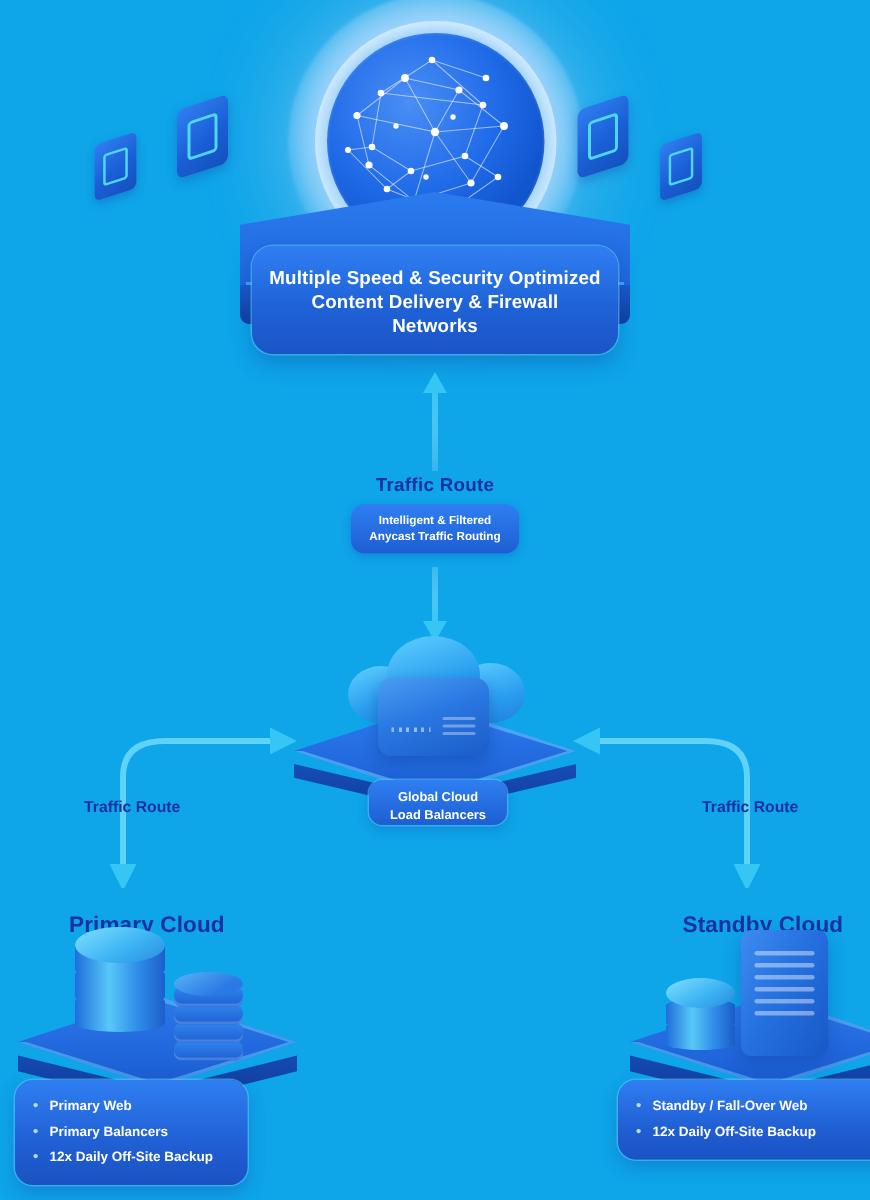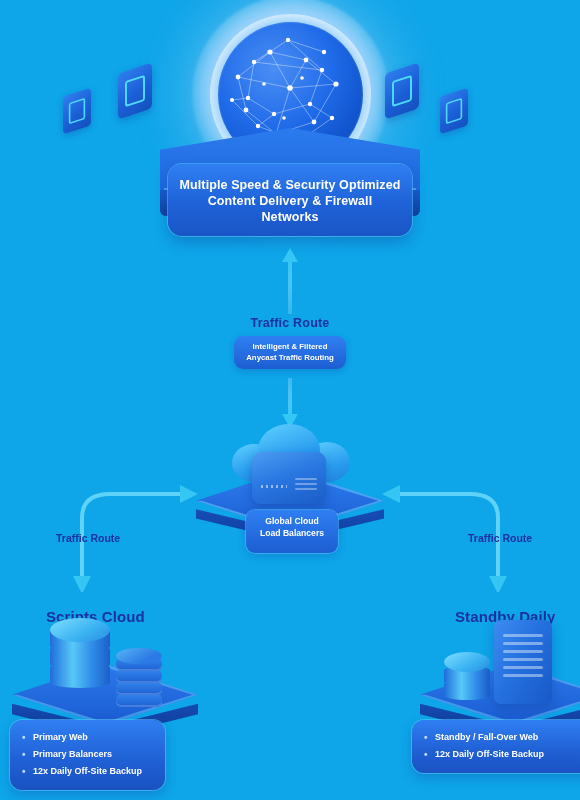--- a/index.html
+++ b/index.html
@@ -149,21 +149,21 @@
     background: linear-gradient(180deg, #1850bd 0%, #0e3c98 100%);
     clip-path: polygon(0% 16%, 50% 64%, 100% 16%, 100% 36%, 50% 84%, 0% 36%);
   }
   .lb-plat .glow-edge {
     position: absolute; left: 0; top: 0; width: 188px; height: 64px;
     clip-path: polygon(50% 0%, 100% 48%, 50% 96%, 0% 48%,
                        3% 48%, 50% 91%, 97% 48%, 50% 5%);
     background: rgba(110,215,255,.5);
   }
   .lb-badge {
-    position: absolute; left: 50px; top: 88px; width: 92px; padding: 6px 4px 14px;
+    position: absolute; left: 50px; top: 98px; width: 92px; padding: 6px 4px 1px;
     background: linear-gradient(180deg, #2f7ff2 0%, #1d5ed2 100%);
     border-radius: 9px; text-align: center;
     color: #fff; font-size: 8.6px; font-weight: bold; line-height: 11.5px;
     box-shadow: 0 0 0 1px rgba(90,200,255,.5), 0 3px 8px rgba(20,70,170,.3);
   }
 
   
   .tr-side { position: absolute; color: #1a31a0; font-size: 10.5px; font-weight: bold; }
   #tr-left  { left: 56px;  top: 532px; }
   #tr-right { left: 468px; top: 532px; }
@@ -384,21 +384,21 @@
 
   <svg style="position:absolute;left:380px;top:482px" width="130" height="110" viewBox="0 0 130 110">
     <path d="M118,104 L118,36 Q118,12 90,12 L18,12" stroke="#5fd3f7" stroke-width="4" fill="none" stroke-linecap="round"></path>
     <polygon points="2,12 20,3 20,21" fill="#35c6f4"></polygon>
     <polygon points="118,112 109,94 127,94" fill="#35c6f4"></polygon>
   </svg>
 
   <div class="tr-side" id="tr-left">Traffic Route</div>
   <div class="tr-side" id="tr-right">Traffic Route</div>
 
-  <div class="node-title" id="primary-title">Scripts Cloud</div>
+  <div class="node-title" id="primary-title">Primary Cloud</div>
   <div class="node" id="primary-node">
     <div class="node-plat">
       <div class="diamond"></div>
         <div class="skirt"></div>
         <div class="glow-edge"></div>
     </div>
     <div class="db" style="left:60px;top:-18px;width:60px;height:76px;">
       <div class="ring" style="top:44px;height:26px;"></div>
       <div class="ring" style="top:26px;height:26px;"></div>
       <div class="ring" style="top:8px;height:26px;"></div>
@@ -413,21 +413,21 @@
     </div>
   </div>
   <div class="info-card" id="primary-card">
     <ul>
       <li>Primary Web</li>
       <li>Primary Balancers</li>
       <li>12x Daily Off-Site Backup</li>
     </ul>
   </div>
 
-  <div class="node-title" id="standby-title">Standby Daily</div>
+  <div class="node-title" id="standby-title">Standby Cloud</div>
   <div class="node" id="standby-node">
     <div class="node-plat">
       <div class="diamond"></div>
         <div class="skirt"></div>
         <div class="glow-edge"></div>
     </div>
     <div class="db" style="left:46px;top:16px;width:46px;height:50px;">
       <div class="ring" style="top:28px;height:20px;"></div>
       <div class="ring" style="top:14px;height:20px;"></div>
       <div class="cap" style="top:0;height:20px;"></div>

